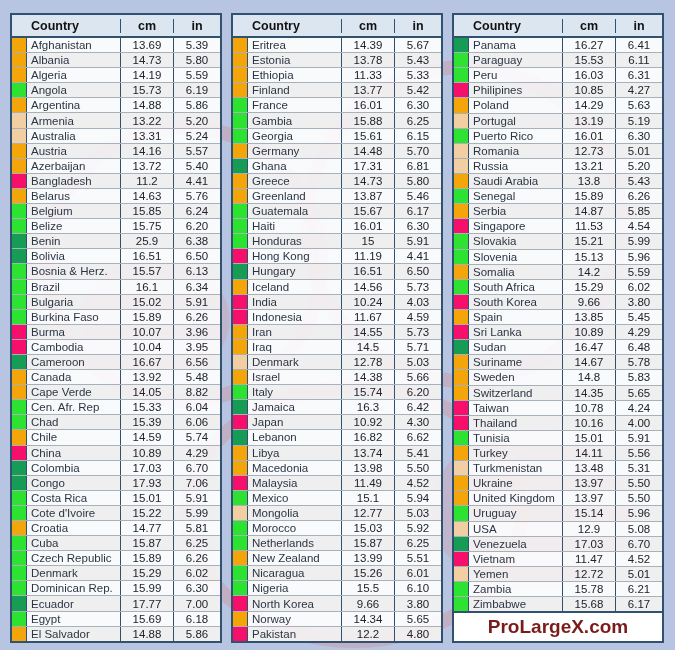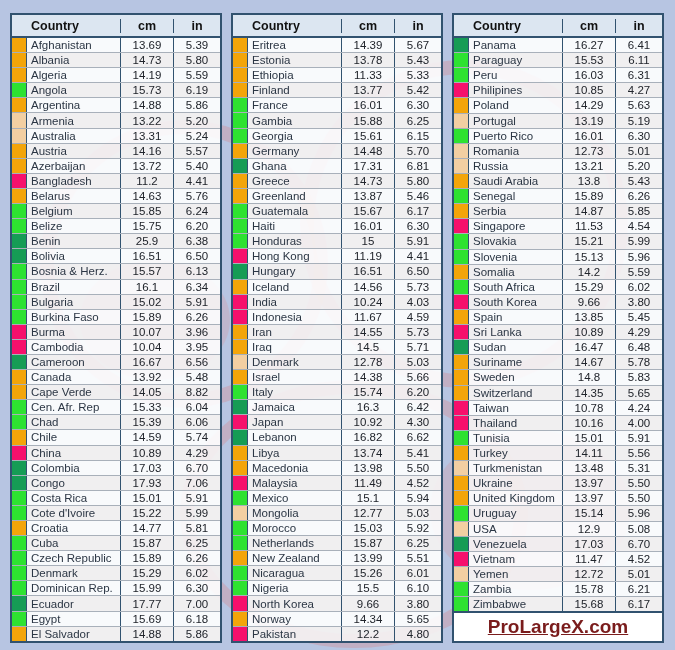--- a/index.html
+++ b/index.html
@@ -42,21 +42,21 @@
   .swatch{width:14px;flex:0 0 14px;border-right:1px solid #31526f;}
   .c-name{flex:1;display:flex;align-items:center;padding-left:4px;white-space:nowrap;overflow:hidden;}
   .c-val{display:flex;align-items:center;justify-content:center;border-left:1px solid #31526f;color:#20242b;}
   .c-cm{width:52px;flex:0 0 52px;}
   .c-in{width:46px;flex:0 0 46px;}
   .tfoot{
     flex:0 0 28px;height:28px;background:#ffffff;border-top:2px solid #31526f;
     display:flex;align-items:center;justify-content:center;
     font-size:19px;font-weight:bold;color:#7a1c1c;
   }
-  .tfoot span{text-decoration:underline;}
+  .tfoot span{}
 </style>
 </head>
 <body>
 
 <div class="wm ring" style="left:40px;top:120px;width:260px;height:260px;"></div>
 <div class="wm ring" style="left:300px;top:60px;width:300px;height:300px;"></div>
 <div class="wm ring" style="left:180px;top:380px;width:320px;height:240px;"></div>
 <div class="wm blob" style="left:430px;top:430px;width:200px;height:160px;"></div>
 <div class="wm blob" style="left:80px;top:260px;width:150px;height:120px;"></div>
 

